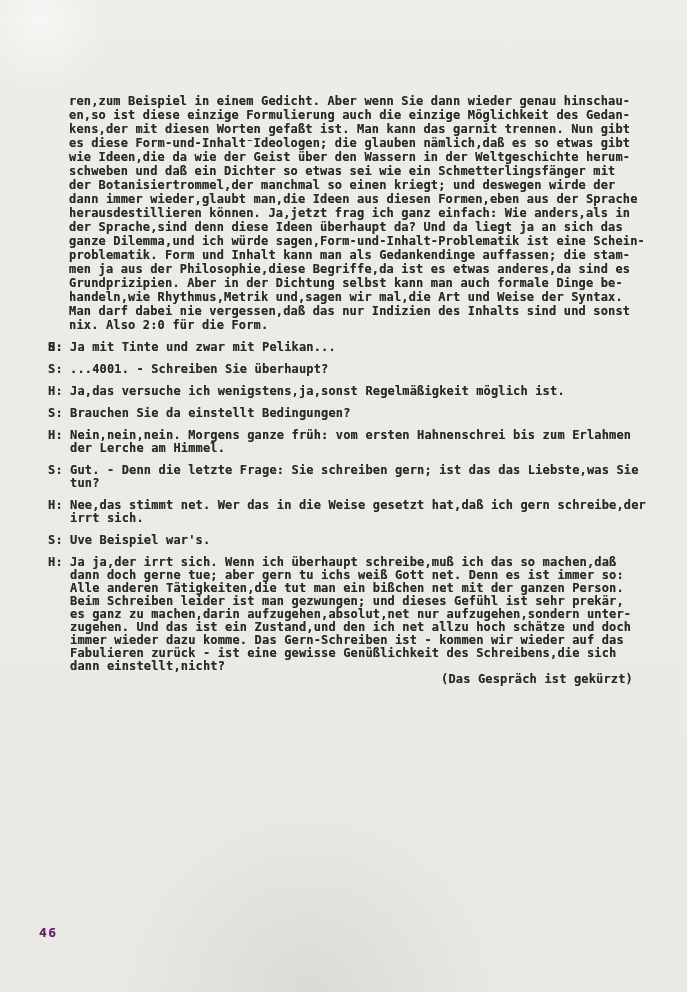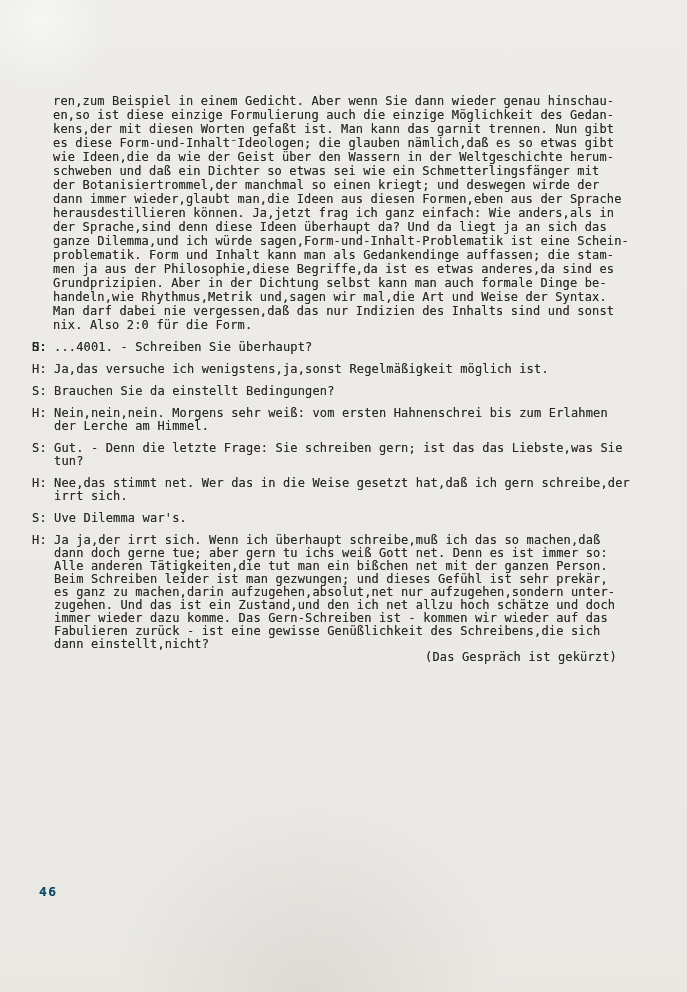--- a/index.html
+++ b/index.html
@@ -17,26 +17,26 @@
       radial-gradient(circle at 45% 100%, rgba(185,182,174,0.28) 0, rgba(185,182,174,0) 18%),
       linear-gradient(180deg, #edece8 0%, #ebeae6 55%, #e9e8e3 100%);
     font-family: "DejaVu Sans Mono", "Liberation Mono", monospace;
   }
   .page {
     position: absolute;
     inset: 0;
   }
   .content {
     position: absolute;
-    left: 32px;
+    left: 48px;
     top: 94px;
     width: 620px;
     color: #2a2927;
     font-size: 12px;
-    font-weight: 400;
+    font-weight: 700;
     letter-spacing: 0.16px;
     text-shadow: 0 0 0.5px rgba(45,44,42,0.55);
   }
   .opening {
     margin-left: 21px;
     line-height: 14px;
     white-space: pre;
   }
   .dialogue {
     margin-top: 6px;
@@ -60,22 +60,22 @@
     white-space: pre;
   }
   .closing {
     margin-left: 393px;
     line-height: 13px;
     white-space: pre;
   }
   .pagenum {
     position: absolute;
     left: 39px;
-    top: 884px;
-    color: #0c4a6e;
+    top: 925px;
+    color: #701a75;
     font-size: 13px;
     font-weight: 700;
     letter-spacing: 1.5px;
     text-shadow: 0 0 0.5px rgba(45,44,42,0.55);
   }
 </style>
 </head>
 <body>
 
 <div class="page">
@@ -100,58 +100,59 @@
 nix. Also 2:0 für die Form.</div>
 
     <div class="dialogue">
 
       <div class="turn">
         <span class="speaker">S:</span>
       </div>
 
       <div class="turn">
         <span class="speaker">H:</span>
+        <span class="text">Ja mit Tinte und zwar mit Pelikan...</span>
       </div>
 
       <div class="turn">
         <span class="speaker">S:</span>
         <span class="text">...4001. - Schreiben Sie überhaupt?</span>
       </div>
 
       <div class="turn">
         <span class="speaker">H:</span>
         <span class="text">Ja,das versuche ich wenigstens,ja,sonst Regelmäßigkeit möglich ist.</span>
       </div>
 
       <div class="turn">
         <span class="speaker">S:</span>
         <span class="text">Brauchen Sie da einstellt Bedingungen?</span>
       </div>
 
       <div class="turn">
         <span class="speaker">H:</span>
-        <span class="text">Nein,nein,nein. Morgens sehr weiß: vom ersten Hahnenschrei bis zum Erlahmen
+        <span class="text">Nein,nein,nein. Morgens ganze früh: vom ersten Hahnenschrei bis zum Erlahmen
 der Lerche am Himmel.</span>
       </div>
 
       <div class="turn">
         <span class="speaker">S:</span>
         <span class="text">Gut. - Denn die letzte Frage: Sie schreiben gern; ist das das Liebste,was Sie
 tun?</span>
       </div>
 
       <div class="turn">
         <span class="speaker">H:</span>
         <span class="text">Nee,das stimmt net. Wer das in die Weise gesetzt hat,daß ich gern schreibe,der
 irrt sich.</span>
       </div>
 
       <div class="turn">
         <span class="speaker">S:</span>
-        <span class="text">Uve Dilemma war's.</span>
+        <span class="text">Uve Beispiel war's.</span>
       </div>
 
       <div class="turn">
         <span class="speaker">H:</span>
         <span class="text">Ja ja,der irrt sich. Wenn ich überhaupt schreibe,muß ich das so machen,daß
 dann doch gerne tue; aber gern tu ichs weiß Gott net. Denn es ist immer so:
 Alle anderen Tätigkeiten,die tut man ein bißchen net mit der ganzen Person.
 Beim Schreiben leider ist man gezwungen; und dieses Gefühl ist sehr prekär,
 es ganz zu machen,darin aufzugehen,absolut,net nur aufzugehen,sondern unter-
 zugehen. Und das ist ein Zustand,und den ich net allzu hoch schätze und doch

